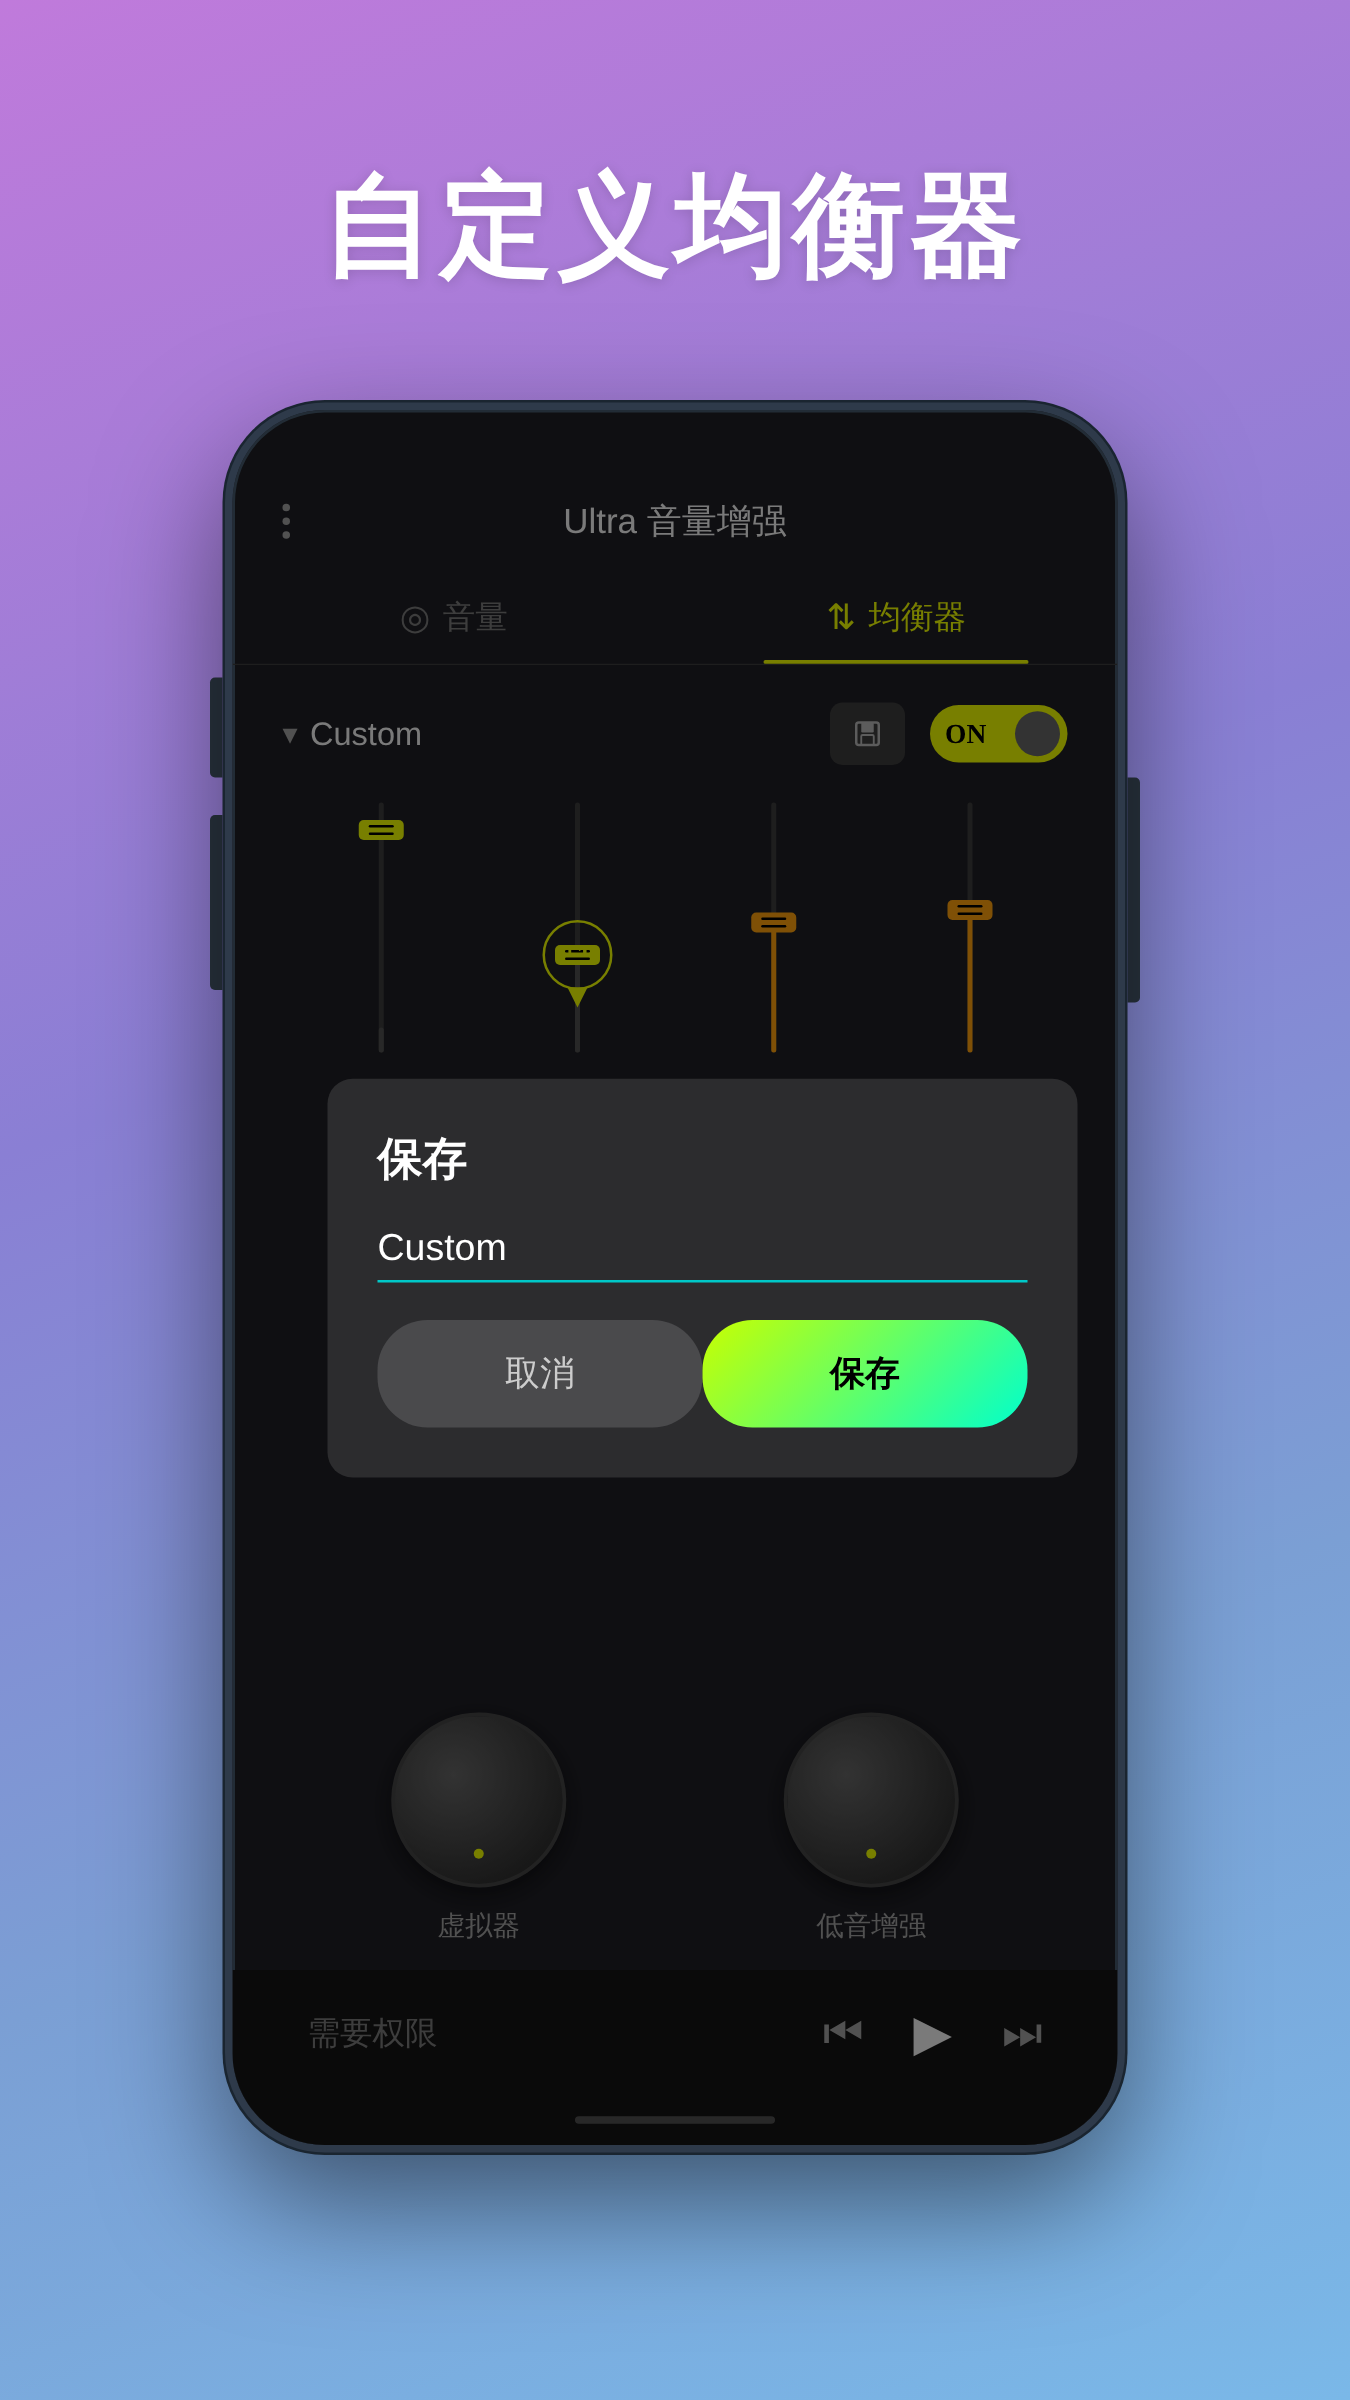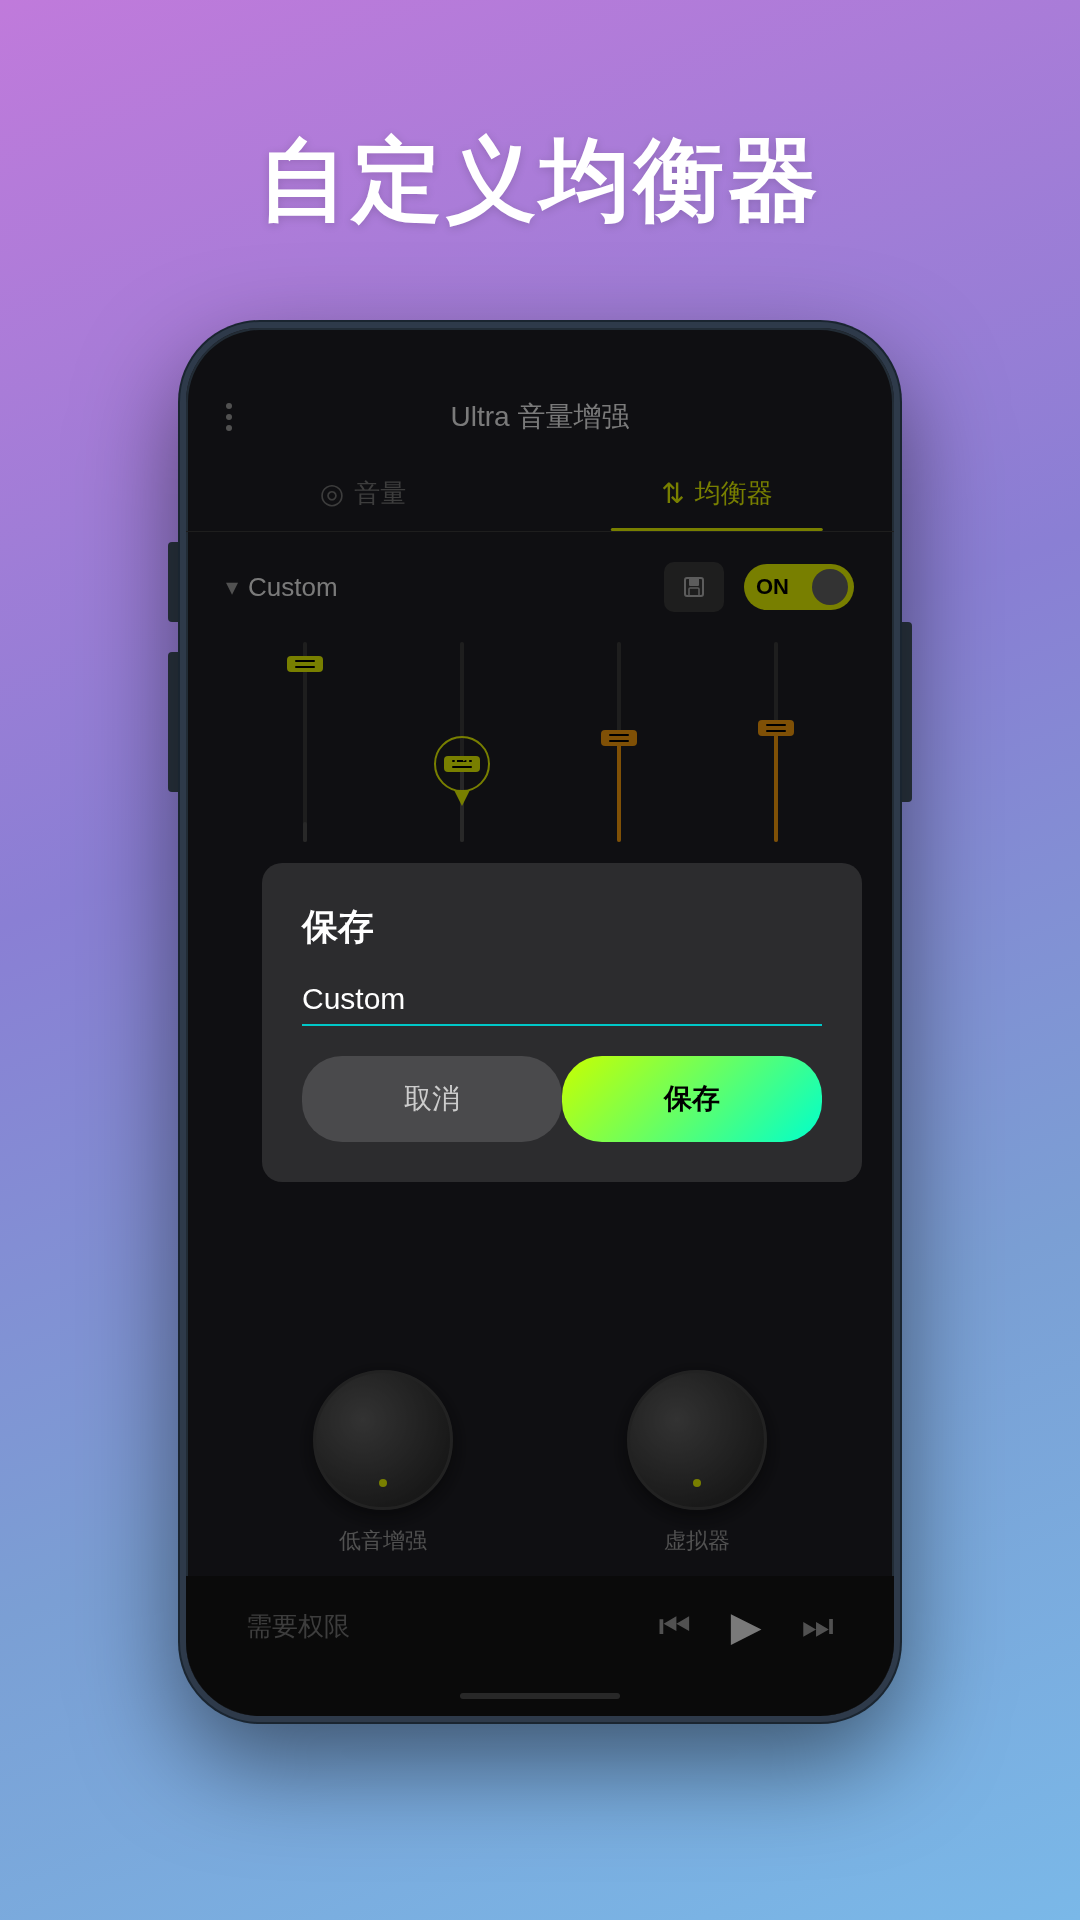--- a/index.html
+++ b/index.html
@@ -205,20 +205,21 @@
 
     .toggle-switch {
       display: flex;
       align-items: center;
       background: #c8d400;
       border-radius: 30px;
       padding: 4px 6px;
       gap: 6px;
       width: 110px;
       height: 46px;
+      font-family: Liberation Serif, serif;
     }
 
     .toggle-label {
       color: #000;
       font-size: 22px;
       font-weight: bold;
       padding-left: 6px;
     }
 
     .toggle-circle {
@@ -588,27 +589,27 @@
           <button class="btn-save">保存</button>
         </div>
       </div>
     </div>
 
     <div class="knobs-row">
       <div class="knob-item">
         <div class="knob">
           <div class="knob-dot"></div>
         </div>
-        <span class="knob-label">低音增强</span>
+        <span class="knob-label">虚拟器</span>
       </div>
       <div class="knob-item">
         <div class="knob">
           <div class="knob-dot"></div>
         </div>
-        <span class="knob-label">虚拟器</span>
+        <span class="knob-label">低音增强</span>
       </div>
     </div>
 
     <div class="bottom-nav">
       <span class="nav-left-text">需要权限</span>
       <div class="nav-controls">
         <span class="nav-btn">⏮</span>
         <span class="nav-btn play">▶</span>
         <span class="nav-btn">⏭</span>
       </div>

